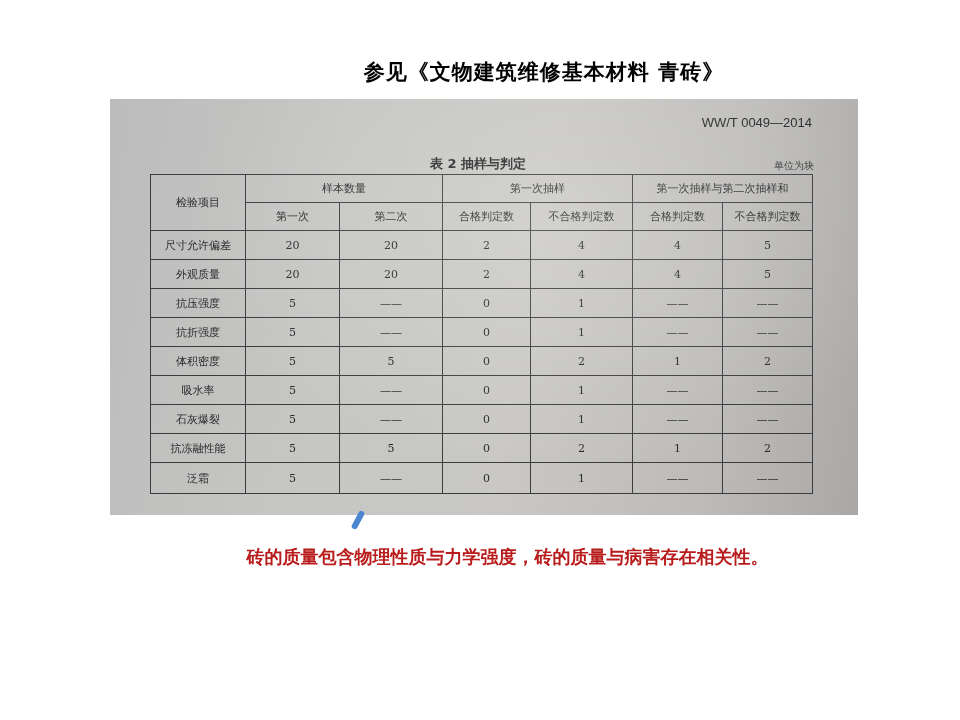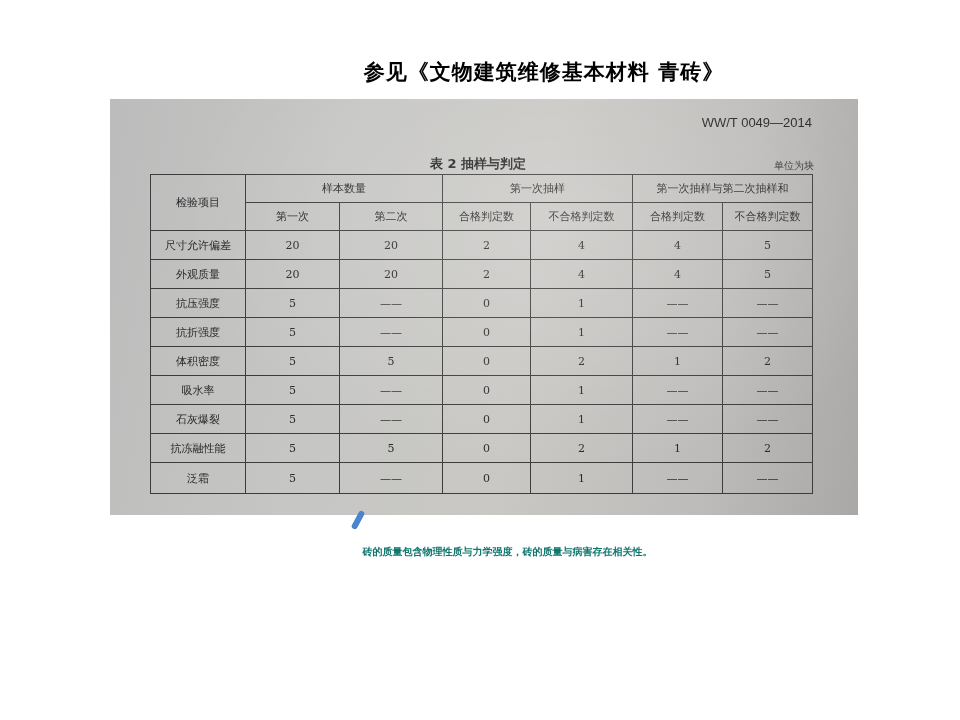--- a/index.html
+++ b/index.html
@@ -14,21 +14,21 @@
   .std-code { position:absolute; right:46px; top:16px; font-family:"Liberation Sans", sans-serif;
          font-size:13px; color:#262626; letter-spacing:0px; }
   .table-caption { position:absolute; left:320px; top:56px; font-size:13px; color:#262626; font-weight:bold; }
   .unit { position:absolute; right:44px; top:60px; font-size:10px; color:#333; }
   table.grid { position:absolute; left:40px; top:75px; border-collapse:collapse; color:#2a2a2a; font-size:11px; }
   table.grid td, table.grid th { border:1.5px solid #3c3c3c; text-align:center; padding:0; font-weight:normal;
          font-family:"DejaVu Serif", serif; }
   table.grid th { font-family:"DejaVu Sans", sans-serif; font-size:11px; }
   td.item { font-family:"DejaVu Sans", sans-serif; font-size:11px; }
   .caption-text { position:absolute; left:0; top:545px; width:960px; text-align:center; padding-left:55px; box-sizing:border-box;
-         font-size:10px; font-weight:bold; color:#0f766e; }
+         font-size:18px; font-weight:bold; color:#b91c1c; }
   .stroke { position:absolute; left:355px; top:510px; width:6px; height:20px; background:#4a86d0;
          transform:rotate(28deg); border-radius:3px; }
 </style>
 </head>
 <body>
 
 <div class="slide-title">参见《文物建筑维修基本材料  青砖》</div>
 
 <div class="photo">
   <div class="std-code">WW/T 0049—2014</div>

